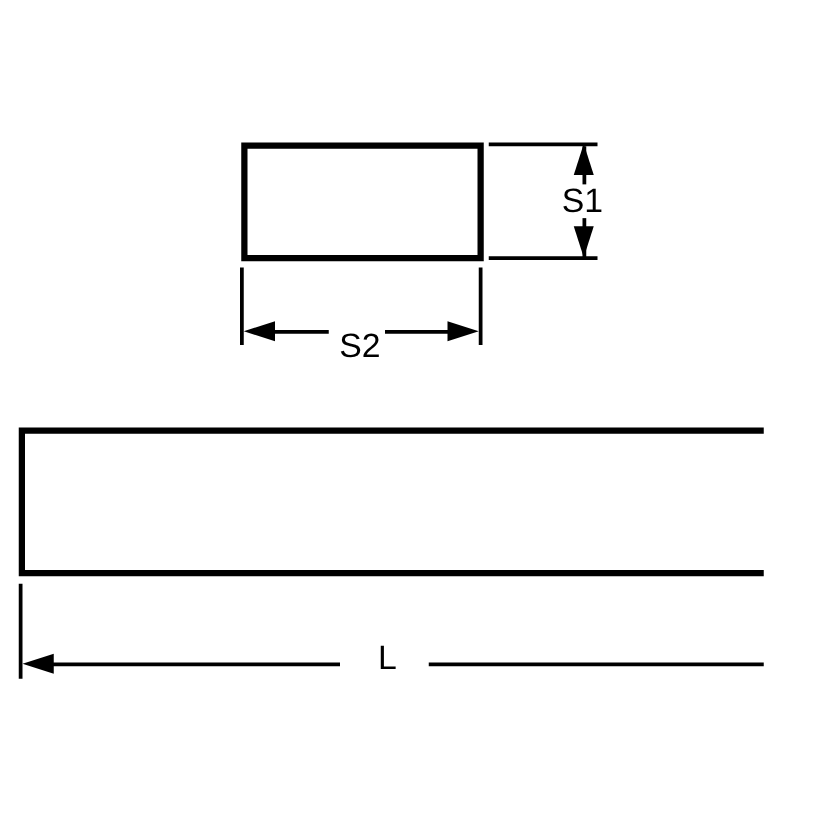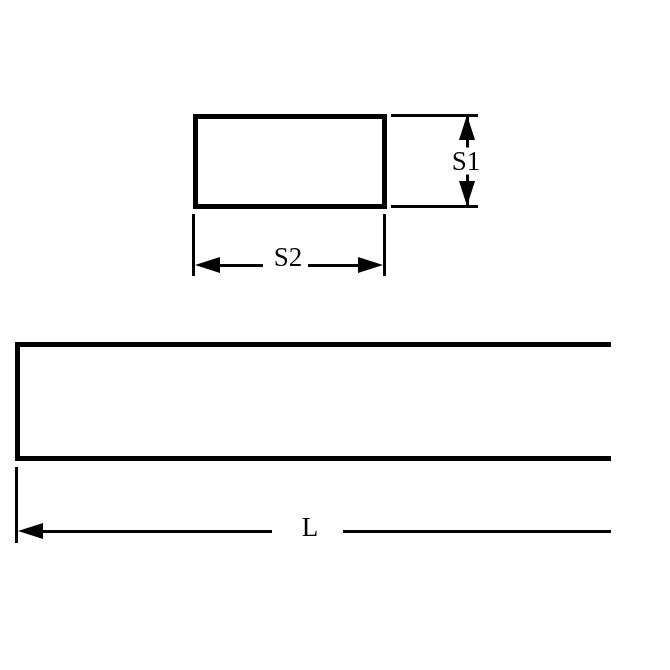--- a/index.html
+++ b/index.html
@@ -7,21 +7,21 @@
     --bg:#ffffff;
     --thin:3px;
     --thick:5px;
   }
   html,body{margin:0;padding:0;background:var(--bg);}
   .canvas{
     position:relative;
     width:611px;height:670px;
     background:var(--bg);
     overflow:hidden;
-    font-family:Liberation Serif, serif;
+    font-family:Liberation Sans, sans-serif;
   }
   .line{position:absolute;background:var(--stroke);}
   .rect{
     position:absolute;
     box-sizing:border-box;
     border:var(--thick) solid var(--stroke);
     background:var(--bg);
   }
   .arrow{position:absolute;width:0;height:0;}
   .arrow.up   {border-left:8px solid transparent;border-right:8px solid transparent;border-bottom:25px solid var(--stroke);}
@@ -52,21 +52,21 @@
   <div class="arrow up" style="left:459px;top:115px;"></div>
   <div class="arrow down" style="left:459px;top:181px;"></div>
   <span class="dim-label" style="left:466px;top:161px;">S1</span>
 
   <div class="line" style="left:192px;top:214px;width:3px;height:62px;"></div>
   <div class="line" style="left:383px;top:214px;width:3px;height:62px;"></div>
   <div class="line" style="left:213px;top:264px;width:50px;height:3px;"></div>
   <div class="line" style="left:308px;top:264px;width:56px;height:3px;"></div>
   <div class="arrow left" style="left:195px;top:257px;"></div>
   <div class="arrow right" style="left:358px;top:257px;"></div>
-  <span class="dim-label" style="left:288px;top:257px;">S2</span>
+  <span class="dim-label" style="left:288px;top:277px;">S2</span>
 
   <div class="rect" style="left:15px;top:342px;width:629px;height:119px;"></div>
 
   <div class="line" style="left:15px;top:467px;width:3px;height:76px;"></div>
   <div class="line" style="left:640px;top:467px;width:3px;height:76px;"></div>
   <div class="line" style="left:38px;top:530px;width:234px;height:3px;"></div>
   <div class="line" style="left:343px;top:530px;width:275px;height:3px;"></div>
   <div class="arrow left" style="left:18px;top:523px;"></div>
   <div class="arrow right" style="left:615px;top:523px;"></div>
   <span class="dim-label" style="left:310px;top:527px;">L</span>

